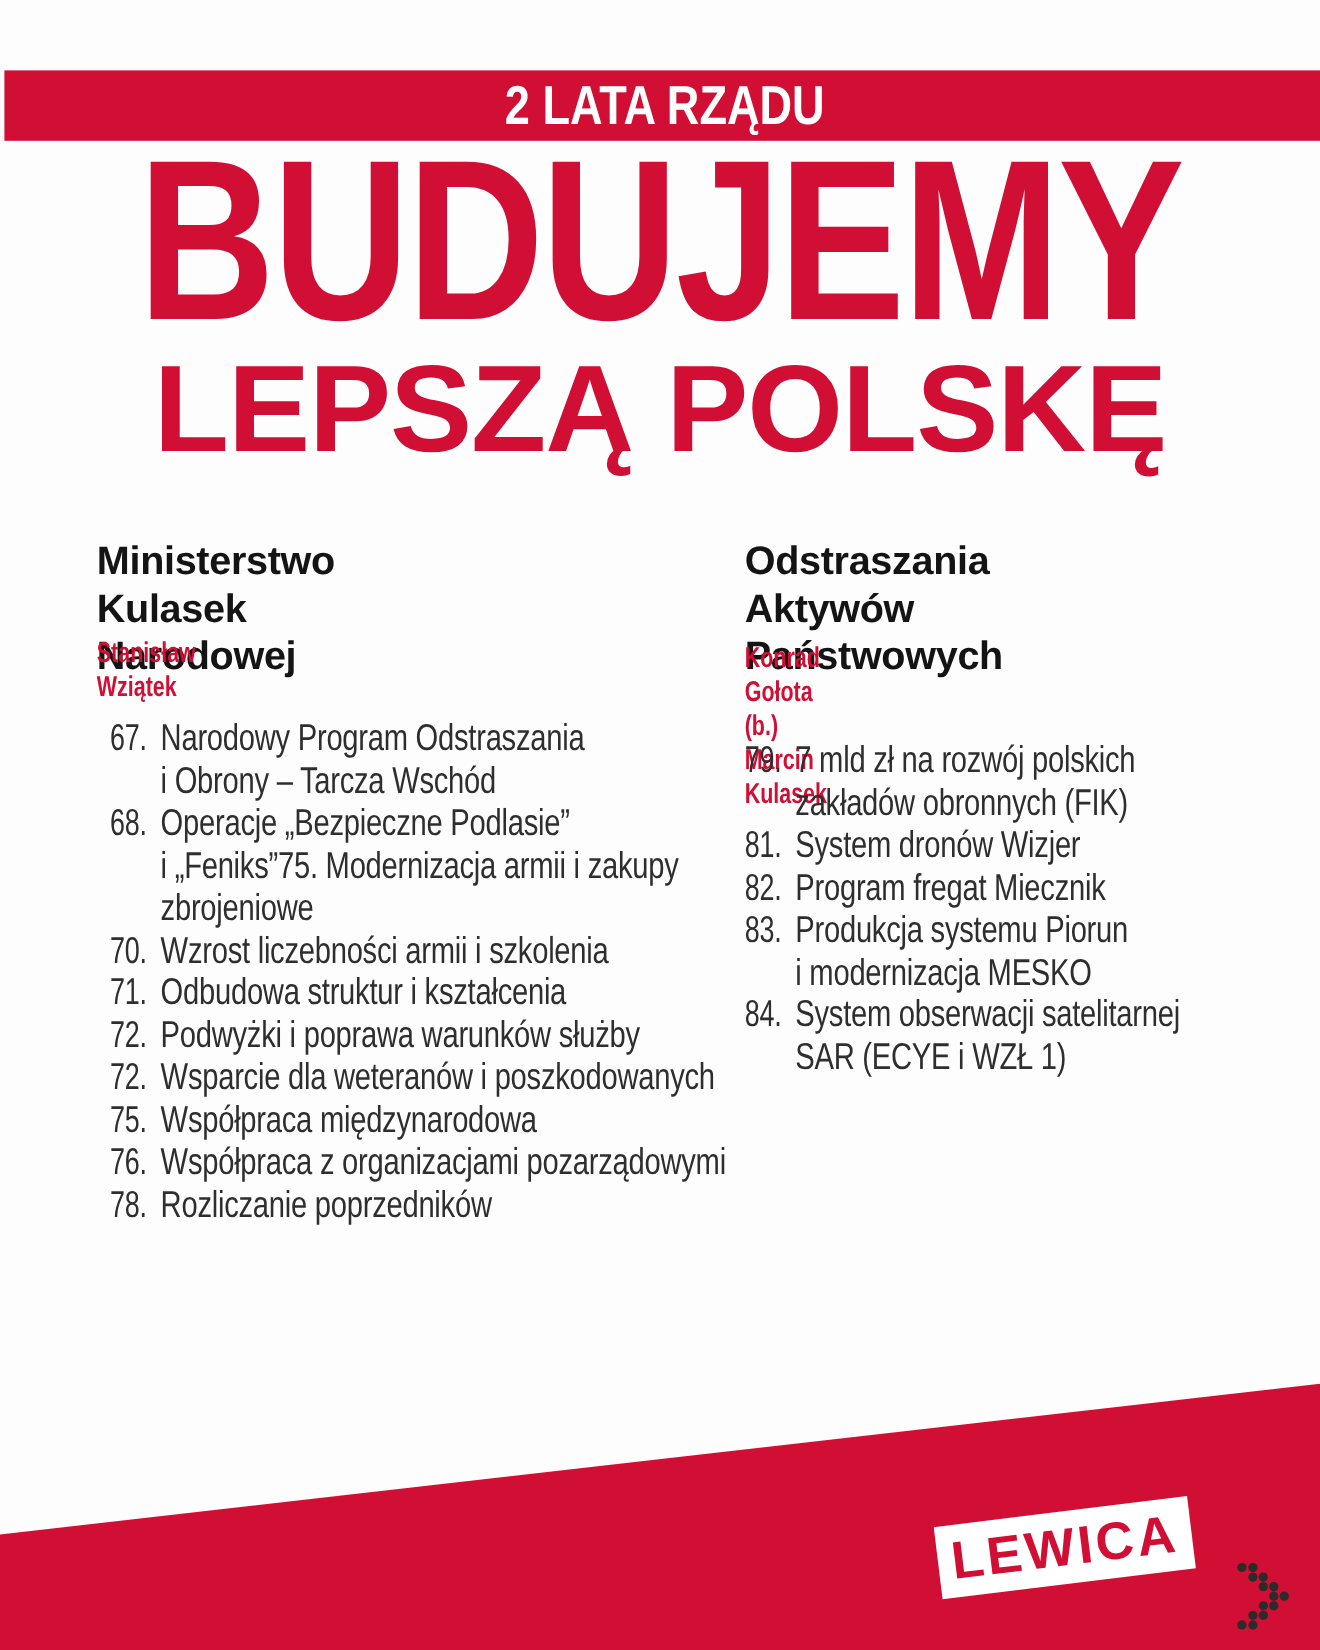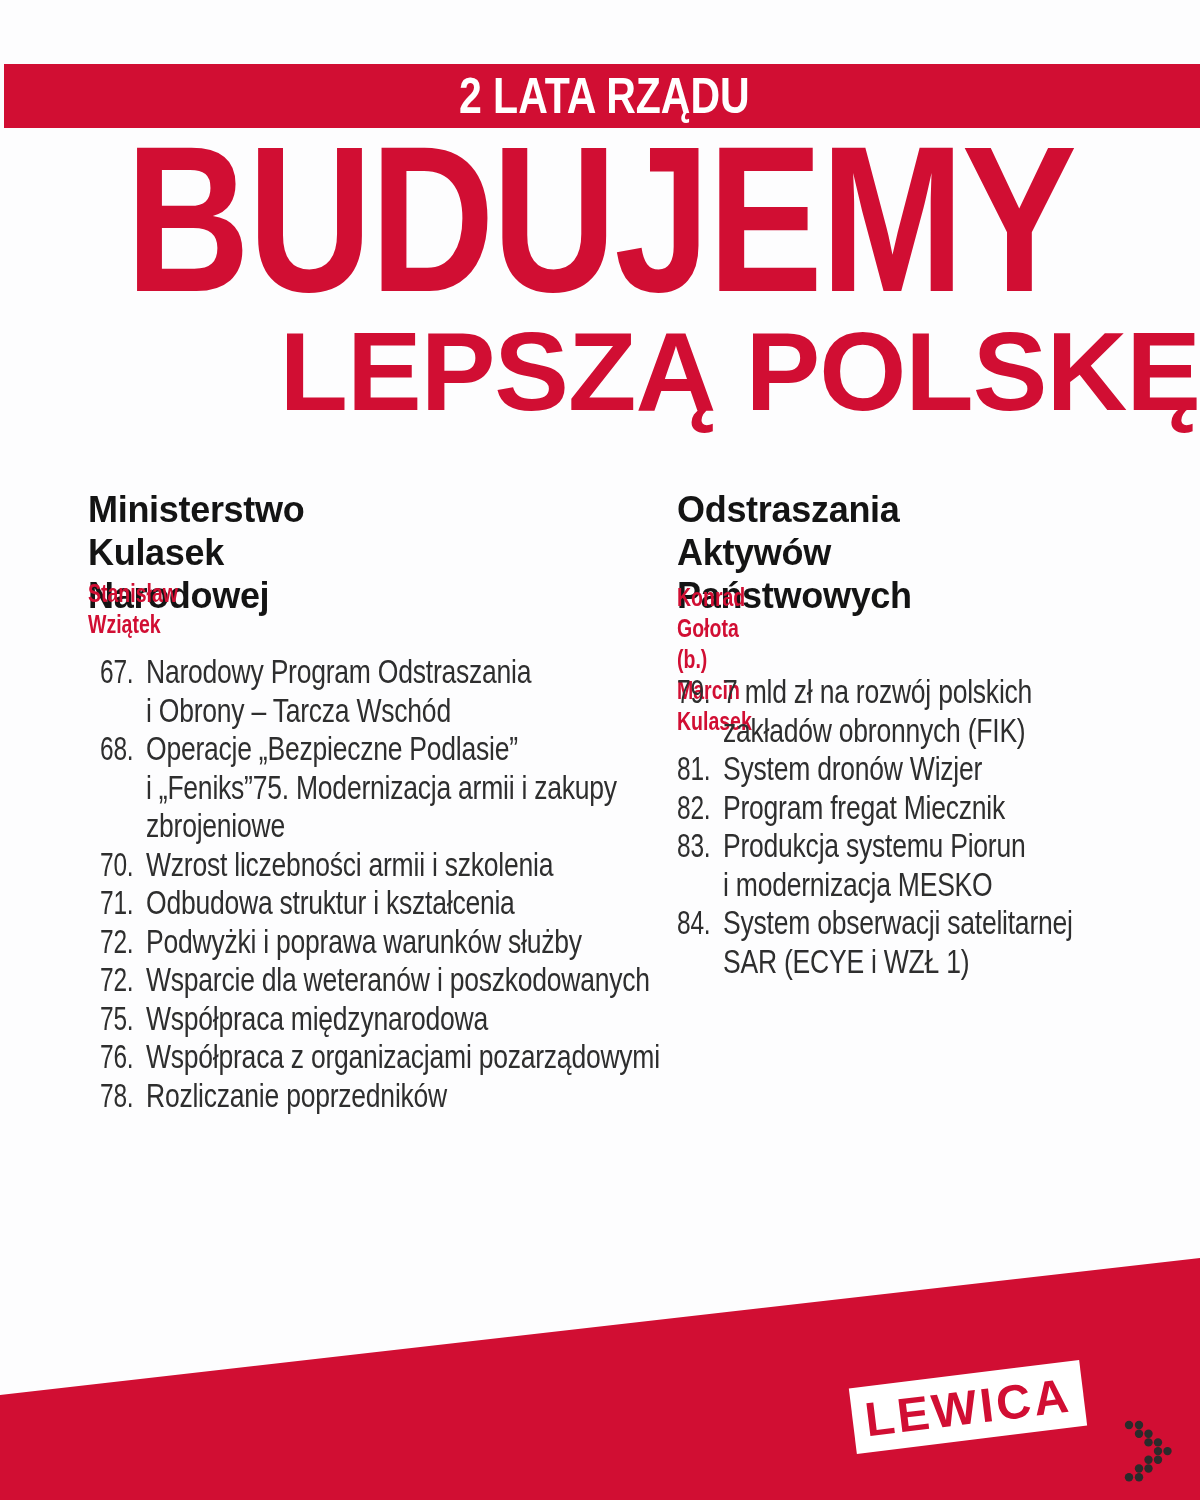--- a/index.html
+++ b/index.html
@@ -31,21 +31,21 @@
     white-space: nowrap; transform: scaleX(0.82);
   }
 
   
   .title {
     position: absolute; left: 0; width: 1200px; margin: 0;
     text-align: center; color: var(--red); font-weight: bold;
     white-space: nowrap;
   }
   .l1 { top: 100px; font-size: 208px; line-height: 1.15; letter-spacing: -3px; transform: scaleX(0.83); }
-  .l2 { top: 308px; font-size: 112px; line-height: 1.15; letter-spacing: -1px; text-align: right; }
+  .l2 { top: 308px; font-size: 112px; line-height: 1.15; letter-spacing: -1px; }
 
   
   .col { position: absolute; top: 0; height: 100%; }
   .col-left  { left: 88px; }
   .col-right { left: 677px; }
 
   .ministry {
     position: absolute; top: 488px; margin: 0;
     white-space: pre-line;
     font-size: 36px; line-height: 43px; font-weight: bold;

